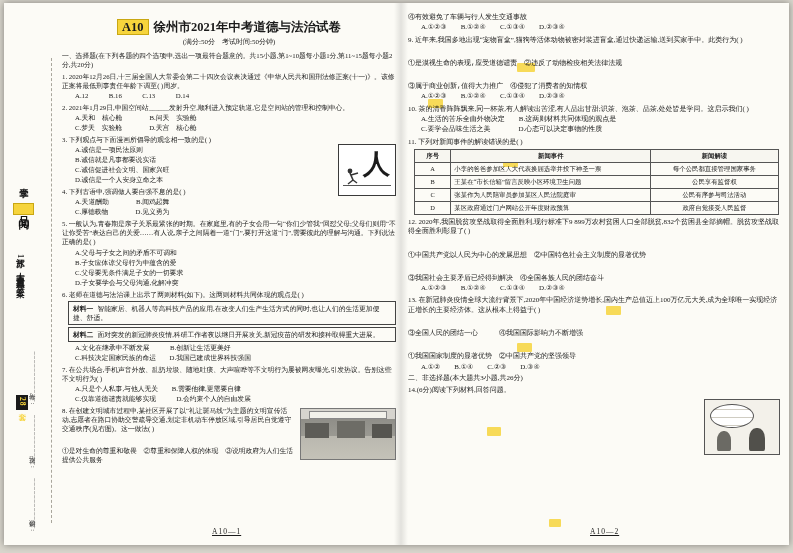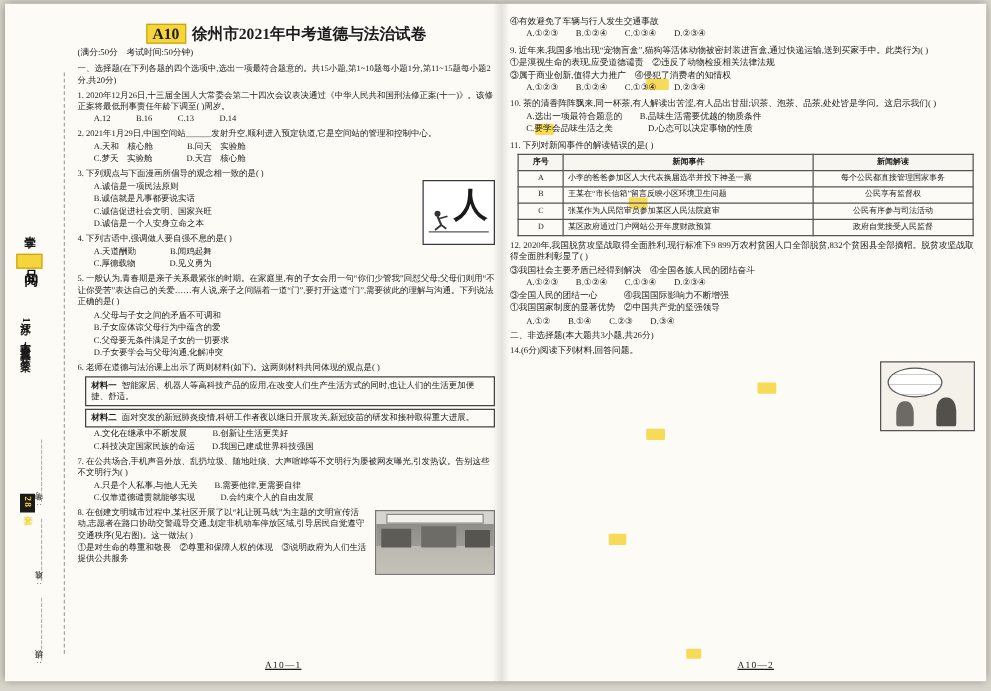--- a/index.html
+++ b/index.html
@@ -49,25 +49,25 @@
   .dash-line{
     position:absolute;left:47px;top:55px;height:465px;width:0;
     border-left:1px dashed #a9a69c;
   }
   
   .col{position:absolute;top:10px;z-index:1;font-size:6.8px;line-height:1.33;height:526px;overflow:hidden;}
   .col.left{left:58px;width:334px;}
   .col.right{left:404px;width:372px;font-size:7px;}
   .title-row{text-align:center;font-weight:bold;font-size:12.5px;margin:6px 0 2px;}
   .code{background:#f6d43c;padding:0 4px;margin-right:5px;border:0.5px solid #c9a712;}
-  .subtitle{font-size:7px;margin-bottom:4px;}
+  .subtitle{text-align:center;font-size:7px;margin-bottom:4px;}
   .sec{font-weight:normal;margin-top:2px;}
   .q{margin-top:3px;}
   .opt{padding-left:13px;margin-top:1px;}
-  .items{margin-top:1px;}
+  .items{margin-top:14px;font-family:Liberation Mono, monospace;}
   
   .q3img{
     float:right;width:58px;height:52px;margin:0 0 2px 5px;
     border:1px solid #3a3a3a;background:#fff;position:relative;
   }
   .big-ren{position:absolute;right:5px;top:2px;font-size:27px;font-weight:bold;}
   .q3ground{position:absolute;left:4px;right:4px;bottom:9px;border-bottom:1px solid #555;}
   .pusher{position:absolute;left:6px;bottom:10px;}
   
   .q8img{
@@ -202,21 +202,21 @@
   <div class="col right">
     <p>④有效避免了车辆与行人发生交通事故</p>
     <p class="opt">A.①②③　　B.①②④　　C.①③④　　D.②③④</p>
 
     <p class="q">9. 近年来,我国多地出现“宠物盲盒”,猫狗等活体动物被密封装进盲盒,通过快递运输,送到买家手中。此类行为(  )</p>
     <p class="items">①是漠视生命的表现,应受道德谴责　②违反了动物检疫相关法律法规</p>
     <p class="items">③属于商业创新,值得大力推广　④侵犯了消费者的知情权</p>
     <p class="opt">A.①②③　　B.①②④　　C.①③④　　D.②③④</p>
 
     <p class="q">10. 茶的清香阵阵飘来,同一杯茶,有人解读出苦涩,有人品出甘甜;识茶、泡茶、品茶,处处皆是学问。这启示我们(  )</p>
-    <p class="opt">A.选出一项最符合题意的　　B.品味生活需要优越的物质条件</p>
+    <p class="opt">A.生活的苦乐全由外物决定　　B.这两则材料共同体现的观点是</p>
     <p class="opt">C.要学会品味生活之美　　　　D.心态可以决定事物的性质</p>
 
     <p class="q">11. 下列对新闻事件的解读错误的是(  )</p>
     <table class="news">
       <thead>
         <tr>
           <th style="width:10%">序号</th>
           <th style="width:55%">新闻事件</th>
           <th style="width:35%">新闻解读</th>
         </tr>
@@ -239,23 +239,25 @@
         </tr>
         <tr>
           <td>D</td>
           <td class="ev">某区政府通过门户网站公开年度财政预算</td>
           <td>政府自觉接受人民监督</td>
         </tr>
       </tbody>
     </table>
 
     <p class="q">12. 2020年,我国脱贫攻坚战取得全面胜利,现行标准下9 899万农村贫困人口全部脱贫,832个贫困县全部摘帽。脱贫攻坚战取得全面胜利彰显了(  )</p>
+    <p class="items">①中国共产党以人民为中心的发展思想　②中国特色社会主义制度的显著优势</p>
     <p class="items">③我国社会主要矛盾已经得到解决　④全国各族人民的团结奋斗</p>
     <p class="opt">A.①②③　　B.①②④　　C.①③④　　D.②③④</p>
 
+    <p class="q">13. 在新冠肺炎疫情全球大流行背景下,2020年中国经济逆势增长,国内生产总值迈上100万亿元大关,成为全球唯一实现经济正增长的主要经济体。这从根本上得益于(  )</p>
     <p class="items">③全国人民的团结一心　　　④我国国际影响力不断增强</p>
     <p class="items">①我国国家制度的显著优势　②中国共产党的坚强领导</p>
     <p class="opt">A.①②　　B.①④　　C.②③　　D.③④</p>
 
     <p class="sec">二、非选择题(本大题共3小题,共26分)</p>
 
     <div class="qblock">
       <p class="q">14.(6分)阅读下列材料,回答问题。</p>
       <div class="q14img">
         <div class="bubble"></div>

